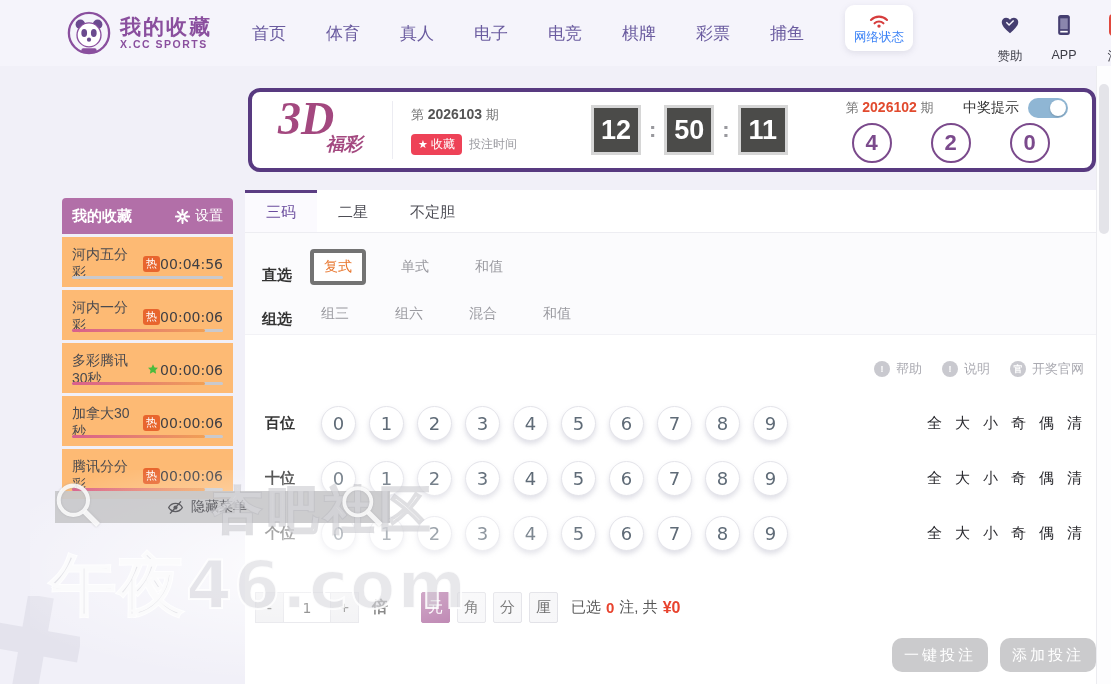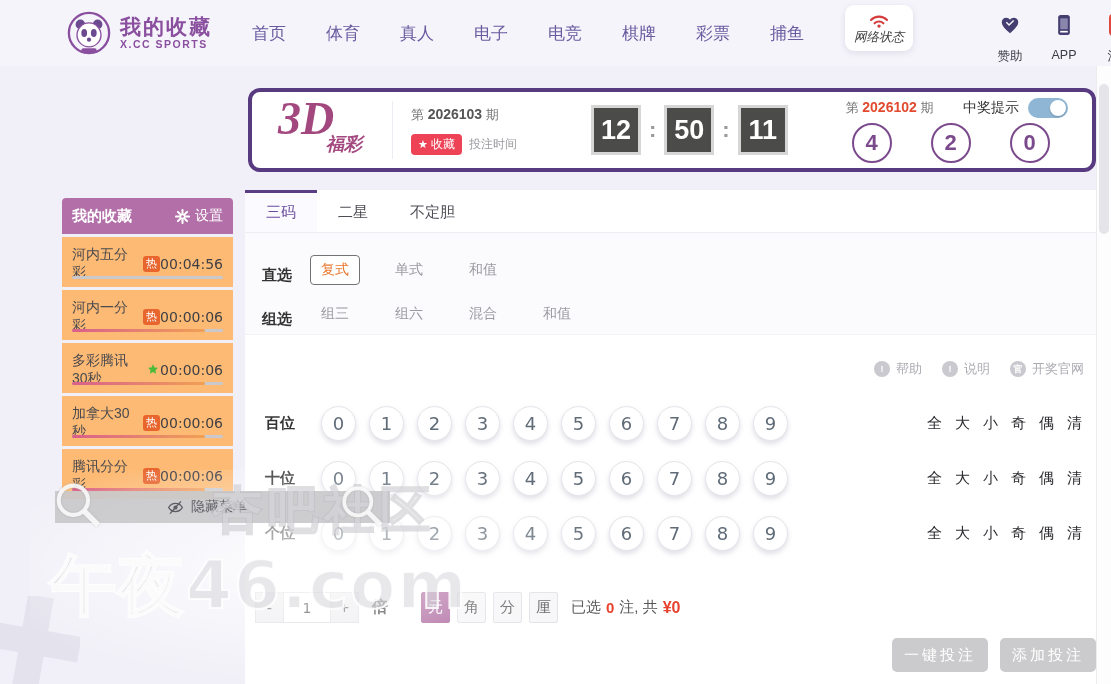--- a/index.html
+++ b/index.html
@@ -9,21 +9,21 @@
 
   
   .header{position:absolute;top:0;left:0;width:100%;height:66px;background:#f5f4fb;display:flex;align-items:center;}
   .brand{display:flex;align-items:center;margin-left:66px;gap:8px;}
   .brand-name{font-size:21px;font-weight:bold;color:#8a4f9e;letter-spacing:2px;line-height:1.05;}
   .brand-sub{font-size:10.5px;color:#8a4f9e;letter-spacing:1.5px;font-weight:bold;}
   .nav{display:flex;align-items:center;margin-left:40px;gap:40px;}
   .nav-item{font-size:17px;color:#6a5b9f;cursor:pointer;white-space:nowrap;}
   .net-card{position:absolute;left:845px;top:5px;width:68px;height:46px;background:#fff;border-radius:9px;
             box-shadow:0 2px 6px rgba(120,120,150,.18);display:flex;flex-direction:column;align-items:center;justify-content:center;cursor:pointer;}
-  .net-card span{font-size:12.5px;color:#404040;margin-top:1px;font-style:italic;}
+  .net-card span{font-size:12.5px;color:#3b82f6;margin-top:1px;}
   .hdr-item{position:absolute;display:flex;flex-direction:column;align-items:center;gap:12px;cursor:pointer;top:14px;}
   .hdr-item span{font-size:12.5px;color:#3c3c46;}
   .hdr-sponsor{left:992px;width:36px;}
   .hdr-app{left:1048px;width:32px;}
   .hdr-promo{left:1098px;width:44px;}
   .promo-ic{width:22px;height:22px;background:#e0483e;border-radius:4px;}
 
   
   .banner{position:absolute;left:248px;top:88px;width:848px;height:84px;box-sizing:border-box;background:#fff;
           border:4px solid #583a80;border-radius:12px;display:flex;align-items:center;padding:0 18px;}
@@ -70,21 +70,21 @@
   
   .panel{position:absolute;left:245px;top:190px;width:851px;height:494px;background:#fff;}
   .tabbar{position:absolute;top:0;left:0;right:0;height:42px;border-bottom:1px solid #ededf2;display:flex;}
   .tab{padding:0 21px;display:flex;align-items:center;font-size:15px;color:#4d4d55;border-top:3px solid transparent;box-sizing:border-box;cursor:pointer;}
   .tab.active{color:#6b4d9e;border-top-color:#5b3d83;background:#fbfafe;}
   .groups{position:absolute;top:43px;left:0;right:0;height:102px;background:#fbfbfd;border-bottom:1px solid #f2f2f6;padding-top:8px;box-sizing:border-box;}
   .group-row{display:flex;align-items:flex-end;height:44px;padding-left:17px;}
   .group-label{font-size:15px;font-weight:bold;color:#333;width:48px;flex:none;}
   .opts{display:flex;align-items:center;gap:24px;}
   .opt{font-size:14px;color:#9a9aa0;cursor:pointer;padding:5px 10px;border:1px solid transparent;}
-  .opt.selected{color:#e8762e;border:1px solid #737373;border-radius:4px;background:#fff;}
+  .opt.selected{color:#e8762e;border:4px solid #737373;border-radius:4px;background:#fff;}
   .help-row{position:absolute;top:162px;right:12px;display:flex;gap:20px;align-items:center;height:34px;}
   .help-item{display:flex;align-items:center;gap:6px;cursor:pointer;}
   .help-ic{width:16px;height:16px;border-radius:50%;background:#c9c9cf;color:#fff;font-size:9px;font-weight:bold;
            display:flex;align-items:center;justify-content:center;flex:none;}
   .help-txt{font-size:13px;color:#ababb2;}
   .num-rows{position:absolute;top:206px;left:0;right:0;}
   .num-row{display:flex;align-items:center;height:55px;padding-left:20px;}
   .num-label{font-size:15px;font-weight:bold;color:#333;width:56px;flex:none;}
   .circles{display:flex;gap:13px;}
   .num-circle{width:33px;height:33px;border-radius:50%;background:#fff;border:1px solid #e4e4ea;
@@ -98,21 +98,21 @@
               font-size:14px;color:#333;box-sizing:border-box;outline:none;background:#fff;font-family:"DejaVu Sans",sans-serif;}
   .times{font-size:16px;font-weight:bold;color:#333;margin-left:13px;}
   .units{display:flex;gap:7px;margin-left:33px;}
   .unit{width:29px;height:31px;display:flex;align-items:center;justify-content:center;background:#f6f6f8;border:1px solid #dfdfe5;
         font-size:15px;color:#555;cursor:pointer;box-sizing:border-box;border-radius:2px;}
   .unit.selected{background:#a9609a;border-color:#a9609a;color:#fff;}
   .summary{margin-left:13px;font-size:15px;color:#555;display:flex;align-items:center;gap:5px;}
   .red{color:#e8432e;font-weight:bold;}
   .amt{font-size:16px;}
   .actions{position:absolute;top:448px;right:0;display:flex;gap:12px;}
-  .action-btn{width:96px;height:34px;background:#cbcbcd;color:#fff;border:none;font-size:15px;letter-spacing:3px;border-radius:5px;cursor:pointer;}
+  .action-btn{width:96px;height:34px;background:#cbcbcd;color:#fff;border:none;font-size:15px;letter-spacing:3px;border-radius:10px;cursor:pointer;}
 
   
   .blob{position:absolute;left:30px;top:470px;width:600px;height:214px;z-index:30;pointer-events:none;
         background:radial-gradient(ellipse at 45% 45%, rgba(255,255,255,.8), rgba(255,255,255,0) 70%);}
   .hide-bar{position:absolute;left:55px;top:491px;width:335px;height:32px;background:rgba(201,201,203,.92);z-index:35;
             display:flex;align-items:center;padding-left:112px;box-sizing:border-box;cursor:pointer;}
   .hide-bar span{font-size:14px;color:#5d5d62;margin-left:7px;}
   .wm-community{position:absolute;left:212px;top:477px;z-index:40;font-size:50px;font-weight:bold;letter-spacing:6px;
                 color:rgba(255,255,255,.55);-webkit-text-stroke:2px rgba(185,185,190,.45);pointer-events:none;white-space:nowrap;}
   .wm-mag{position:absolute;z-index:41;pointer-events:none;filter:drop-shadow(0 0 1px rgba(160,160,165,.6));}

